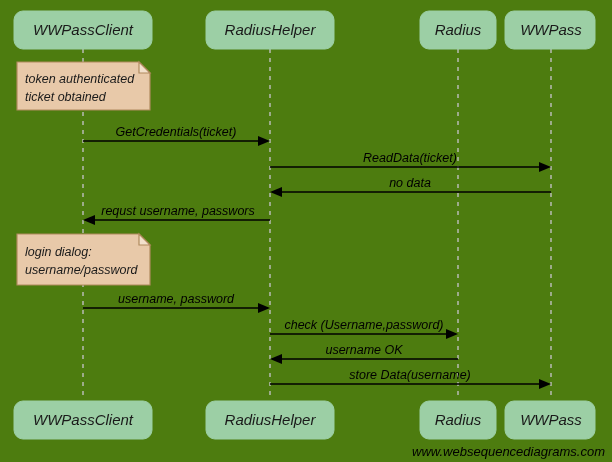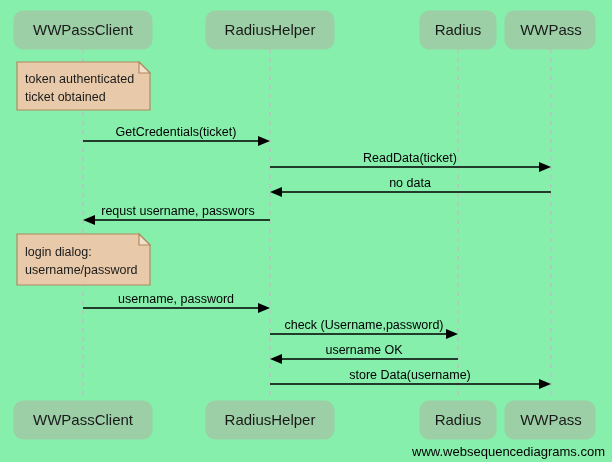--- a/index.html
+++ b/index.html
@@ -7,22 +7,23 @@
     padding: 0;
     background: #ffffff;
   }
   body {
     font-family: "Liberation Sans", sans-serif;
   }
   #diagram-root {
     position: relative;
     width: 612px;
     height: 462px;
-    background: #86efac;
+    background: #4d7c0f;
     overflow: hidden;
+    font-style: italic;
   }
   svg.seq-canvas {
     position: absolute;
     top: 0;
     left: 0;
     width: 612px;
     height: 462px;
     display: block;
   }
   .participant-box {

